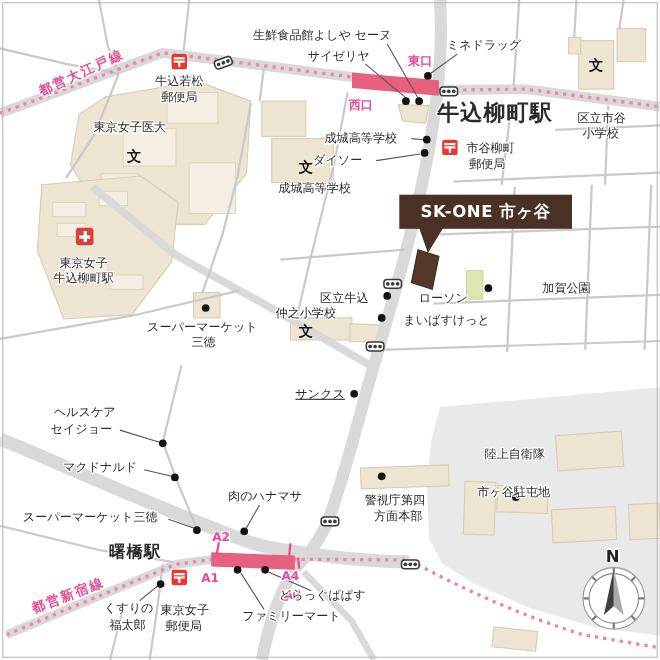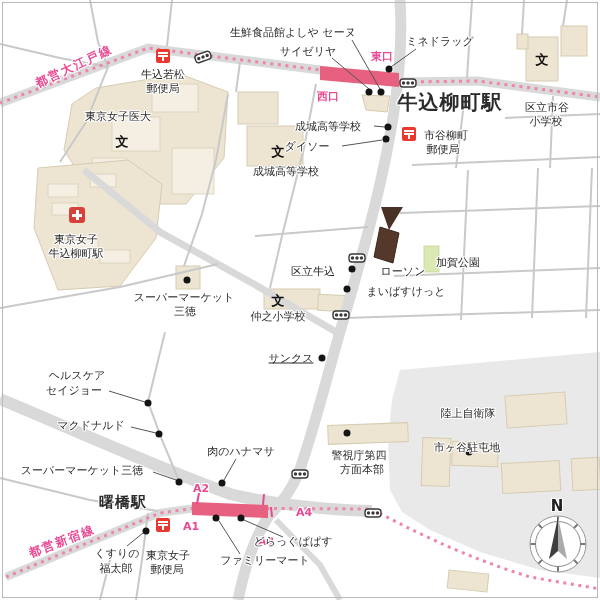--- a/index.html
+++ b/index.html
@@ -272,31 +272,32 @@
   <div class="lbl" style="left:328px;top:126px;">成城高等学校</div>
   <div class="lbl" style="left:307px;top:146px;">ダイソー</div>
 
   <div class="post-icon" style="left:402px;top:127px;" title="〒"></div>
   <div class="lbl" style="left:446px;top:135px;">市谷柳町</div>
   <div class="lbl" style="left:443px;top:149px;">郵便局</div>
 
   <div class="mark-school" style="left:278px;top:152px;">文</div>
   <div class="lbl" style="left:286px;top:171px;">成城高等学校</div>
 
+  <div class="sk-label">SK-ONE 市ヶ谷</div>
 
   <div class="hospital-icon" style="left:69px;top:207px;"></div>
   <div class="lbl" style="left:76px;top:239px;">東京女子</div>
   <div class="lbl" style="left:76px;top:253px;">牛込柳町駅</div>
 
   <div class="lbl" style="left:392px;top:271px;margin-left:11px;">ローソン</div>
-  <div class="lbl" style="left:458px;top:262px;">加賀公園</div>
+  <div class="lbl" style="left:515px;top:262px;">加賀公園</div>
   <div class="lbl" style="left:406px;top:291px;">まいばすけっと</div>
 
   <div class="lbl" style="left:277px;top:271px;margin-left:36px;">区立牛込</div>
-  <div class="lbl" style="left:278px;top:285px;margin-top:31px;">仲之小学校</div>
+  <div class="lbl" style="left:278px;top:285px;">仲之小学校</div>
   <div class="mark-school" style="left:278px;top:301px;">文</div>
 
   <div class="lbl" style="left:184px;top:297px;">スーパーマーケット</div>
   <div class="lbl" style="left:185px;top:311px;">三徳</div>
 
   <div class="lbl" style="left:291px;top:358px;text-decoration:underline;">サンクス</div>
 
   <div class="lbl" style="left:77px;top:375px;">ヘルスケア</div>
   <div class="lbl" style="left:74px;top:390px;">セイジョー</div>
   <div class="lbl" style="left:91px;top:425px;">マクドナルド</div>
@@ -306,21 +307,21 @@
   <div class="lbl" style="left:359px;top:455px;">警視庁第四</div>
   <div class="lbl" style="left:362px;top:469px;">方面本部</div>
 
   <div class="lbl" style="left:468px;top:413px;">陸上自衛隊</div>
   <div class="lbl" style="left:467px;top:447px;">市ヶ谷駐屯地</div>
 
   <div class="lbl b s15" style="left:123px;top:502px;">曙橋駅</div>
   <div class="lbl pink" style="left:201px;top:488px;">A2</div>
   <div class="lbl pink" style="left:266px;top:501px;margin-top:40px;">A3</div>
   <div class="lbl pink" style="left:191px;top:526px;">A1</div>
-  <div class="lbl pink" style="left:264px;top:512px;margin-left:40px;">A4</div>
+  <div class="lbl pink" style="left:264px;top:524px;">A4</div>
 
   <div class="lbl" style="left:293px;top:541px;">どらっぐぱぱす</div>
   <div class="lbl" style="left:265px;top:560px;">ファミリーマート</div>
 
   <div class="lbl" style="left:117px;top:553px;">くすりの</div>
   <div class="lbl" style="left:116px;top:568px;">福太郎</div>
 
   <div class="post-icon" style="left:156px;top:518px;" title="〒"></div>
   <div class="lbl" style="left:168px;top:555px;">東京女子</div>
   <div class="lbl" style="left:167px;top:569px;">郵便局</div>

